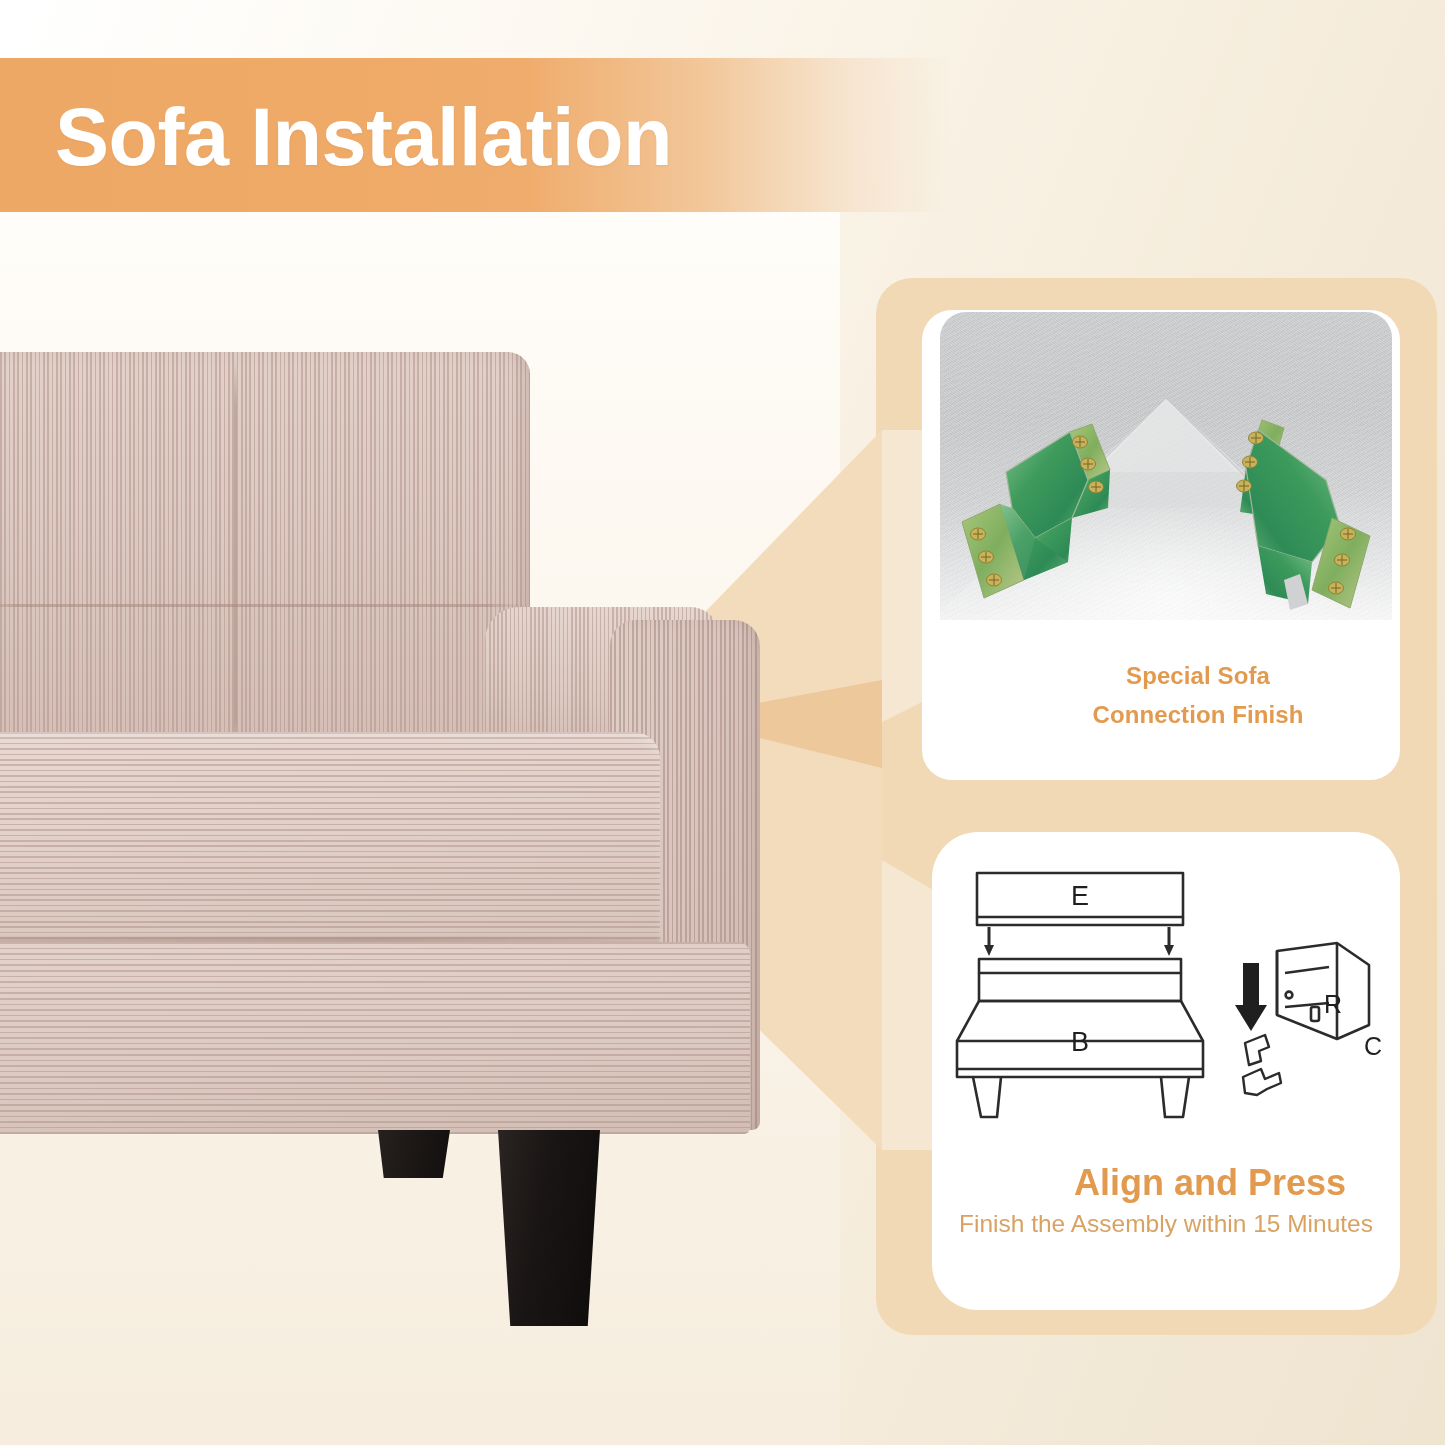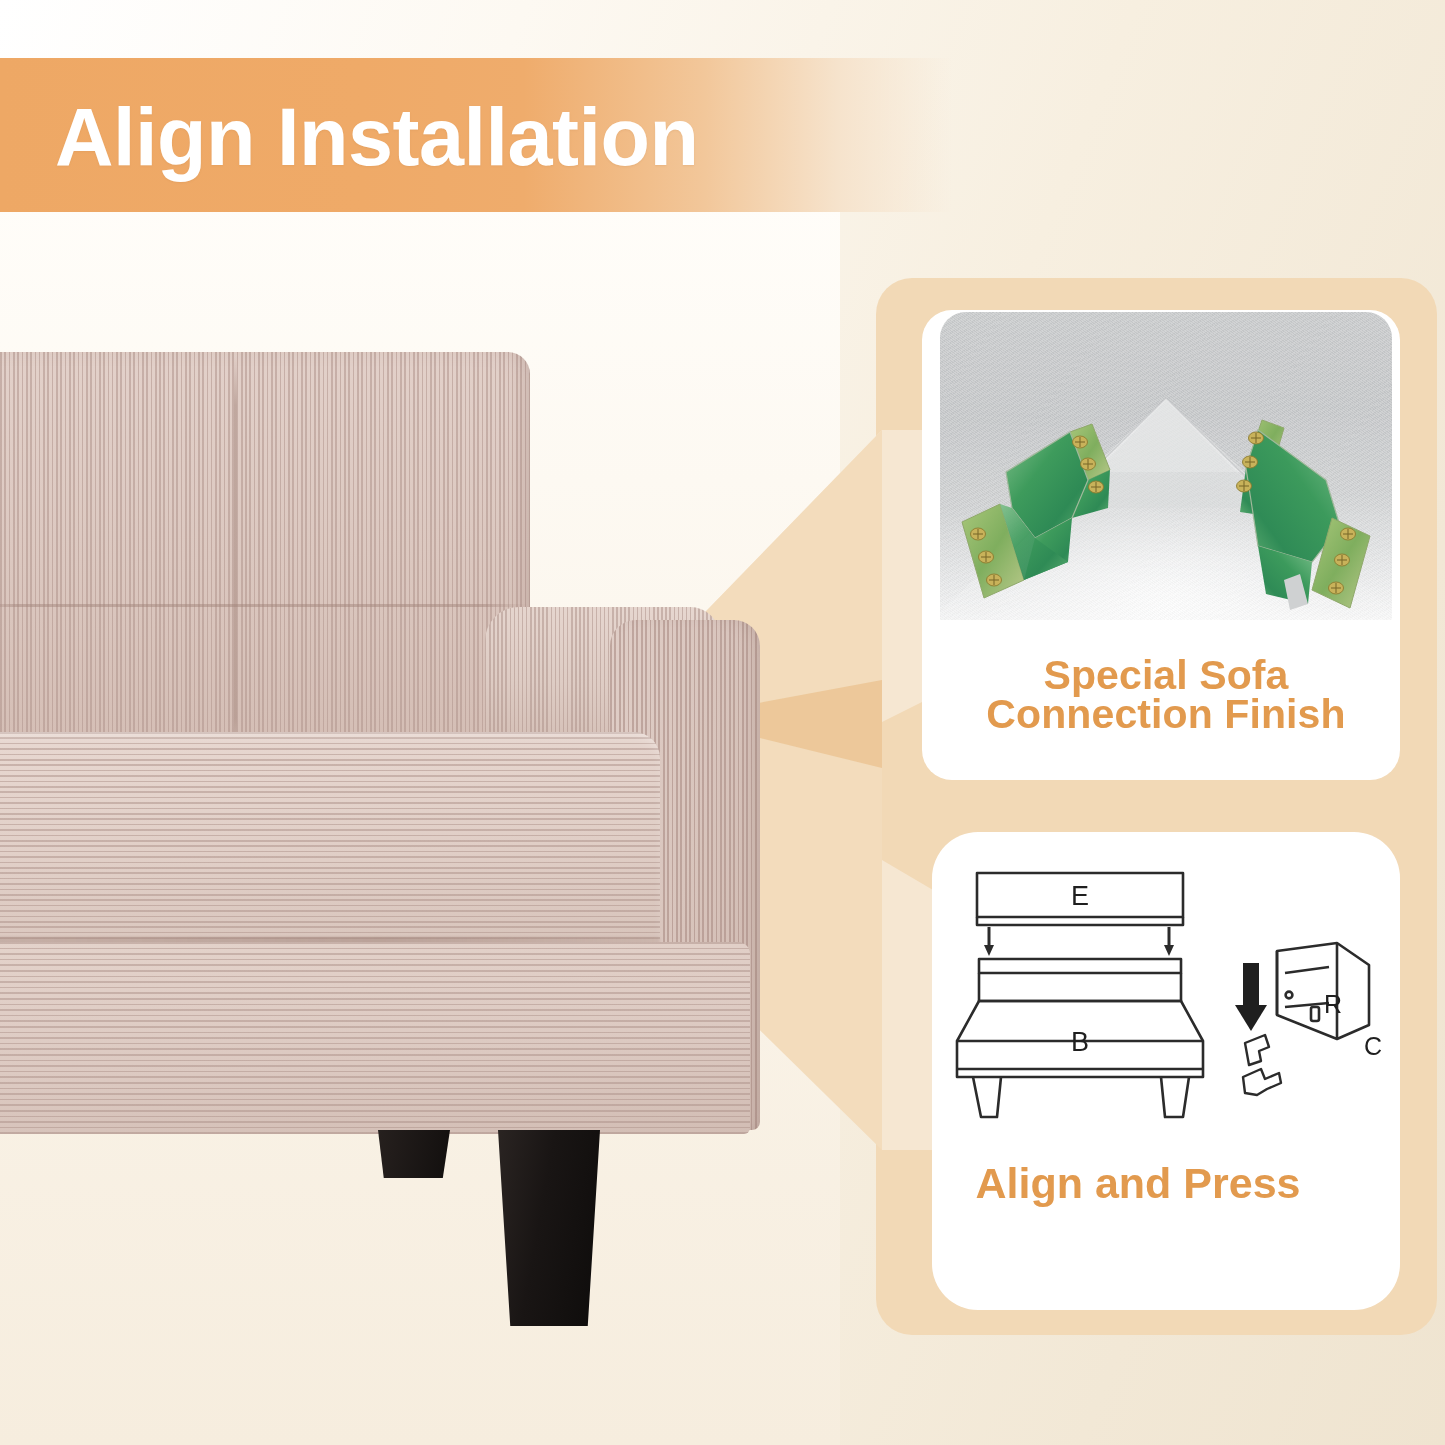--- a/index.html
+++ b/index.html
@@ -106,39 +106,39 @@
     background:
       radial-gradient(ellipse 60% 45% at 50% 96%, rgba(255,255,255,.95), rgba(255,255,255,0) 70%),
       linear-gradient(178deg,#C9CBCC 0%,#C5C7C9 34%,#CFD1D2 60%,#E8E9EA 84%,#FAFAFA 100%);}
   .photo-fold{position:absolute;inset:0;}
   .photo-grain{position:absolute;inset:0;opacity:.30;
     background:
       repeating-linear-gradient(37deg, rgba(255,255,255,.55) 0px, rgba(255,255,255,.55) 1px, rgba(150,152,154,.18) 1px, rgba(150,152,154,.18) 2px),
       repeating-linear-gradient(-49deg, rgba(255,255,255,.35) 0px, rgba(255,255,255,.35) 1px, rgba(150,152,154,.12) 1px, rgba(150,152,154,.12) 3px);}
 
   .card-caption{position:absolute;text-align:center;color:#E29A4E;font-weight:bold;}
-  .cap-top{left:940px;top:656px;width:452px;font-size:41px;line-height:39px;letter-spacing:.1px;}
-  .cap-bottom{left:912px;top:1163px;width:452px;font-size:43px;line-height:40px;}
+  .cap-top{left:972px;top:656px;width:452px;font-size:24px;line-height:39px;letter-spacing:.1px;}
+  .cap-bottom{left:984px;top:1163px;width:452px;font-size:36px;line-height:40px;}
   .cap-sub{position:absolute;left:930px;top:1208px;width:472px;text-align:center;
     color:#D9A262;font-size:24.5px;font-weight:normal;line-height:32px;}
 
   
   .diagram{position:absolute;left:945px;top:855px;width:448px;height:300px;}
   .diagram svg{display:block;}
 </style>
 </head>
 <body>
 
 <div class="stage">
 
   <div class="bg-base"></div>
   <div class="bg-soft-left"></div>
 
   <div class="banner"></div>
-  <div class="banner-title">Align Installation</div>
+  <div class="banner-title">Sofa Installation</div>
 
   <div class="tan-panel"></div>
 
   <div class="connector">
     <svg width="330" height="720" viewBox="0 0 330 720">
       <path d="M262 0 L330 0 L330 258 L262 292 L58 292 L58 210 Z" fill="#F6E7D2"></path>
       <path d="M262 0 L58 210 L58 292 L262 292 Z" fill="#F3DCBC"></path>
       <path d="M262 292 L262 720 L58 520 L58 292 Z" fill="#F3DCBC"></path>
       <path d="M262 430 L330 470 L330 720 L262 720 Z" fill="#F6E7D2"></path>
       <path d="M262 250 L58 288 L262 338 Z" fill="#E8B87E" opacity="0.55"></path>
@@ -311,14 +311,15 @@
       </g>
 
       <text x="135" y="50" font-family="Liberation Sans, sans-serif" font-size="27" fill="#1F1F1F" text-anchor="middle">E</text>
       <text x="135" y="196" font-family="Liberation Sans, sans-serif" font-size="27" fill="#1F1F1F" text-anchor="middle">B</text>
       <text x="388" y="158" font-family="Liberation Sans, sans-serif" font-size="25" fill="#1F1F1F" text-anchor="middle">R</text>
       <text x="428" y="200" font-family="Liberation Sans, sans-serif" font-size="25" fill="#1F1F1F" text-anchor="middle">C</text>
     </svg>
   </div>
 
   <div class="card-caption cap-bottom">Align and Press</div>
+  <div class="cap-sub">Finish the Assembly within 15 Minutes</div>
 
 </div>
 
 </body></html>

